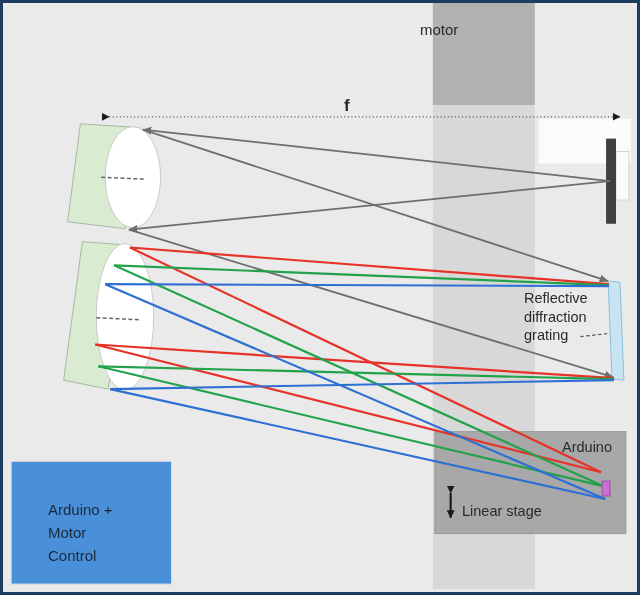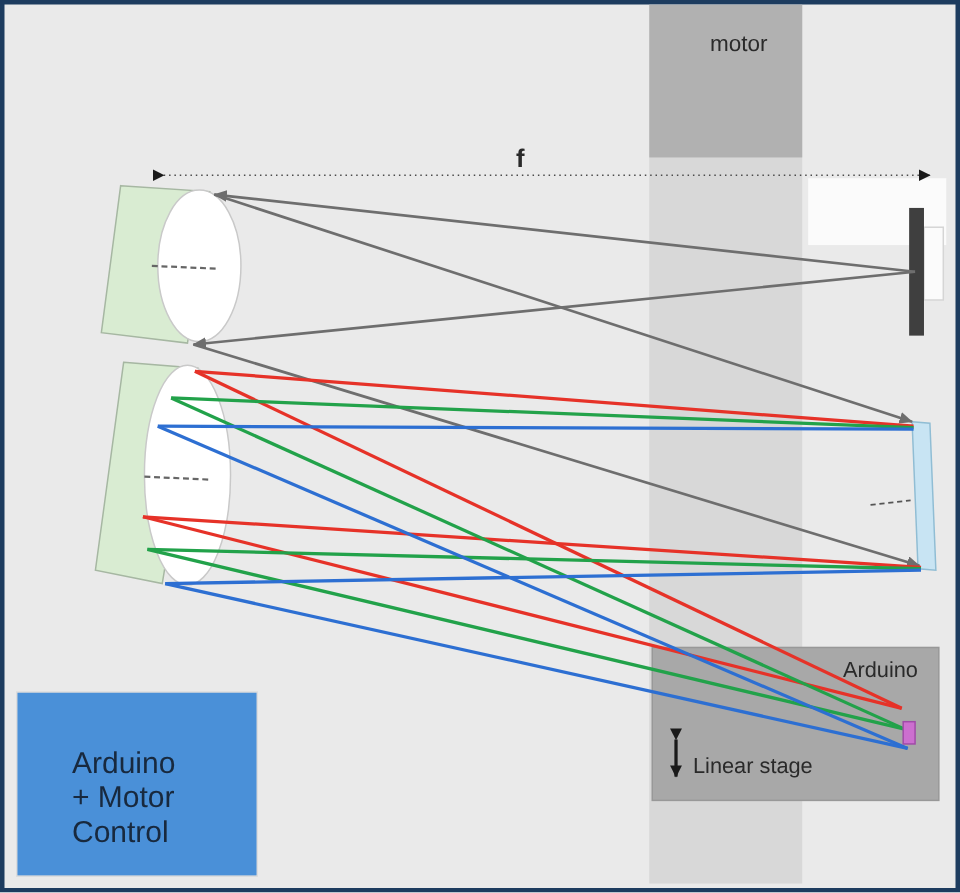--- a/index.html
+++ b/index.html
@@ -8,27 +8,27 @@
     width:640px;height:595px;
     box-sizing:border-box;
     background:var(--bg,#eaeaea);
     border:3px solid var(--frame,#1d3c5f);
     overflow:hidden;
     font-family:"Liberation Sans", sans-serif;
     color:var(--text,#2a2a2a);
   }
   .diagram-svg{position:absolute;left:0;top:0;width:100%;height:100%;}
   .label{position:absolute;color:var(--text,#2a2a2a);}
-  .label-motor{left:438px;top:18px;width:103px;text-align:center;font-size:15px;}
+  .label-motor{left:417px;top:18px;width:103px;text-align:left;font-size:15px;}
   .label-f{left:341px;top:93px;font-size:17px;font-weight:600;}
   .label-slit{left:545px;top:119px;width:80px;font-size:14.5px;line-height:21px;}
   .label-grating{left:521px;top:286px;width:84px;font-size:14.5px;line-height:18.5px;}
   .label-detector{left:559px;top:436px;font-size:14.5px;}
   .label-stage{left:459px;top:500px;font-size:14.5px;}
-  .label-arduino{left:45px;top:495px;width:78px;font-size:20px;line-height:23px;color:#18293e;}
+  .label-arduino{left:45px;top:495px;width:78px;font-size:15px;line-height:23px;color:#18293e;}
 </style>
 </head>
 <body>
 
 <div class="canvas">
 
   <svg class="diagram-svg" viewBox="0 0 640 595">
     <defs>
       <marker id="ah-gray" markerWidth="11" markerHeight="9" refX="8.5" refY="4" orient="auto" markerUnits="userSpaceOnUse">
         <path d="M0,0 L9,4 L0,8 z" style="fill:var(--ray-gray,#6e6e6e)"></path>
@@ -82,17 +82,18 @@
 
     <line x1="452" y1="495" x2="452" y2="520" stroke="#1a1a1a" stroke-width="2.2" marker-start="url(#ah-black)" marker-end="url(#ah-black)"></line>
 
     <rect x="605" y="483" width="8" height="15" style="fill:var(--sensor-magenta,#cc6fcf);stroke:var(--sensor-magenta-border,#a04aa8)" stroke-width="1"></rect>
 
     <rect x="8" y="463" width="162" height="124" style="fill:var(--arduino-box,#4a90d8)" stroke="#dcdcdc" stroke-width="1"></rect>
   </svg>
 
   <div class="label label-motor">motor</div>
   <div class="label label-f">f</div>
+  <div class="label label-grating">Reflective diffraction grating</div>
   <div class="label label-detector">Arduino</div>
   <div class="label label-stage">Linear stage</div>
   <div class="label label-arduino">Arduino + Motor Control</div>
 
 </div>
 
 </body></html>

